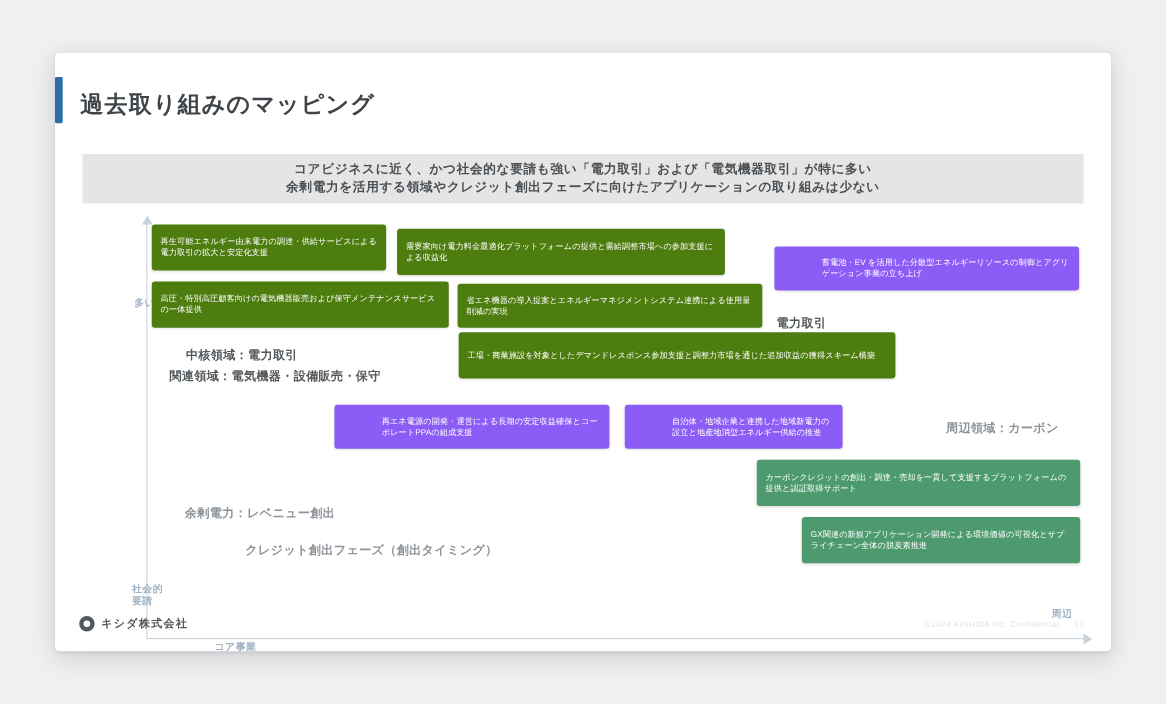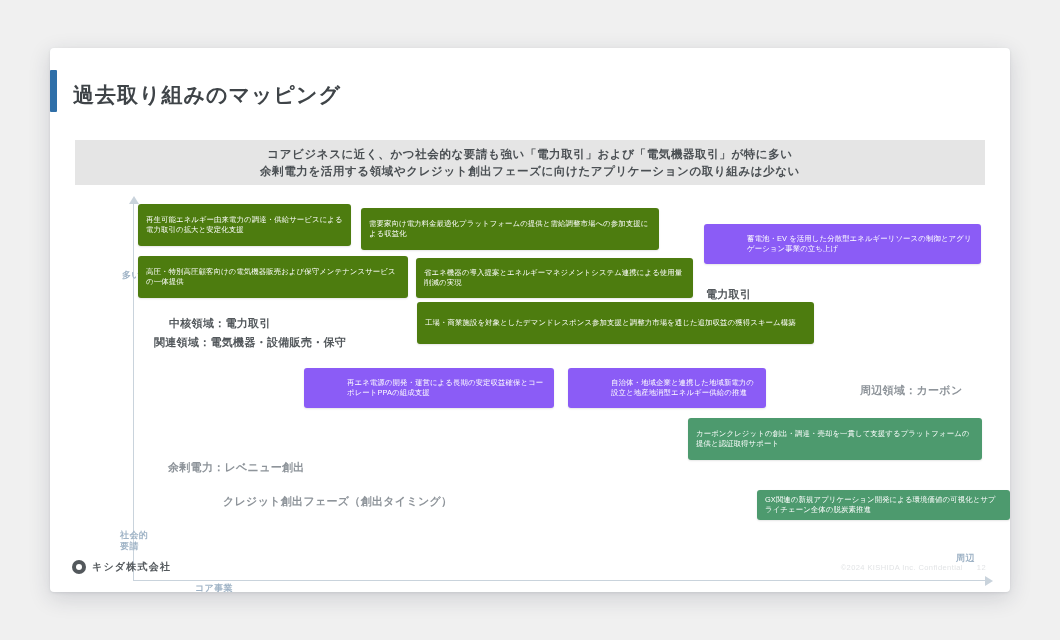--- a/index.html
+++ b/index.html
@@ -241,21 +241,21 @@
   <div class="node orange" style="left:254px; top:320px; width:250px; height:40px;">
       <span>再エネ電源の開発・運営による長期の安定収益確保とコーポレートPPAの組成支援</span>
     </div>
   <div class="node orange" style="left:518px; top:320px; width:198px; height:40px;">
       <span>自治体・地域企業と連携した地域新電力の設立と地産地消型エネルギー供給の推進</span>
     </div>
 
   <div class="node green" style="left:638px; top:370px; width:294px; height:42px;">
       <span>カーボンクレジットの創出・調達・売却を一貫して支援するプラットフォームの提供と認証取得サポート</span>
     </div>
-  <div class="node green" style="left:679px; top:442px; width:253px; height:30px;margin-left:28px;">
+  <div class="node green" style="left:679px; top:422px; width:253px; height:42px;">
       <span>GX関連の新規アプリケーション開発による環境価値の可視化とサプライチェーン全体の脱炭素推進</span>
     </div>
 
   <div class="annot" style="left:656px; top:239px;">電力取引</div>
   <div class="annot" style="left:95px;  top:268px;margin-left:24px;">中核領域：電力取引</div>
   <div class="annot" style="left:104px;  top:287px;">関連領域：電気機器・設備販売・保守</div>
   <div class="annot light" style="left:810px; top:335px;">周辺領域：カーボン</div>
   <div class="annot light" style="left:118px; top:412px;">余剰電力：レベニュー創出</div>
   <div class="annot light" style="left:173px; top:446px;">クレジット創出フェーズ（創出タイミング）</div>
 

